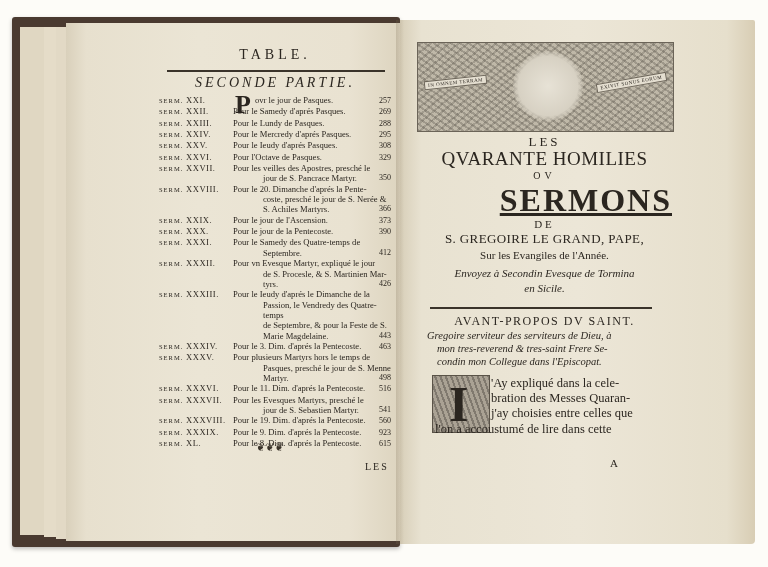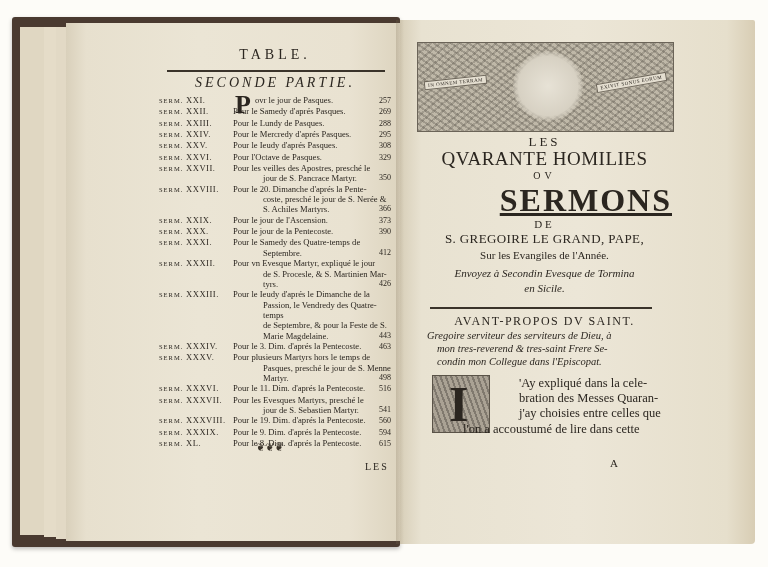--- a/index.html
+++ b/index.html
@@ -88,21 +88,21 @@
   .dropcap-I {
     position:absolute; left:432px; top:375px; width:56px; height:56px;
     background:
       repeating-linear-gradient(70deg, rgba(50,45,40,.35) 0 2px, transparent 2px 5px),
       #aaa294;
     border:1px solid #5a5348;
   }
   .dropcap-I span {
     position:absolute; left:16px; top:2px; font-size:50px; line-height:52px; color:#2b2620; font-weight:bold;
   }
-  .r-body { position:absolute; left:435px; top:376px; width:218px; font-size:12.5px; line-height:15.2px;margin-left:28px; }
+  .r-body { position:absolute; left:435px; top:376px; width:218px; font-size:12.5px; line-height:15.2px; }
   .r-body .ind { display:block; padding-left:56px; }
   .r-body .full { display:block; }
   .catch-right { position:absolute; left:610px; top:457px; font-size:11px; }
 </style>
 </head>
 <body>
 
 <div class="cover"></div>
 <div class="edge e1"></div>
 <div class="edge e2"></div>
@@ -203,21 +203,21 @@
       <span class="toc-page">541</span>
     </div>
     <div class="toc-row">
       <div class="toc-num"><span class="sc">SERM.</span> <span class="n">XXXVIII.</span></div>
       <div class="toc-text"><span>Pour le 19. Dim. d'aprés la Pentecoste.</span></div>
       <span class="toc-page">560</span>
     </div>
     <div class="toc-row">
       <div class="toc-num"><span class="sc">SERM.</span> <span class="n">XXXIX.</span></div>
       <div class="toc-text"><span>Pour le 9. Dim. d'aprés la Pentecoste.</span></div>
-      <span class="toc-page">594</span>
+      <span class="toc-page">923</span>
     </div>
     <div class="toc-row">
       <div class="toc-num"><span class="sc">SERM.</span> <span class="n">XL.</span></div>
       <div class="toc-text"><span>Pour le 8. Dim. d'aprés la Pentecoste.</span></div>
       <span class="toc-page">615</span>
     </div>
   </div>
 
 <div class="ornament">❦❦❦</div>
 <div class="catch-left">LES</div>

